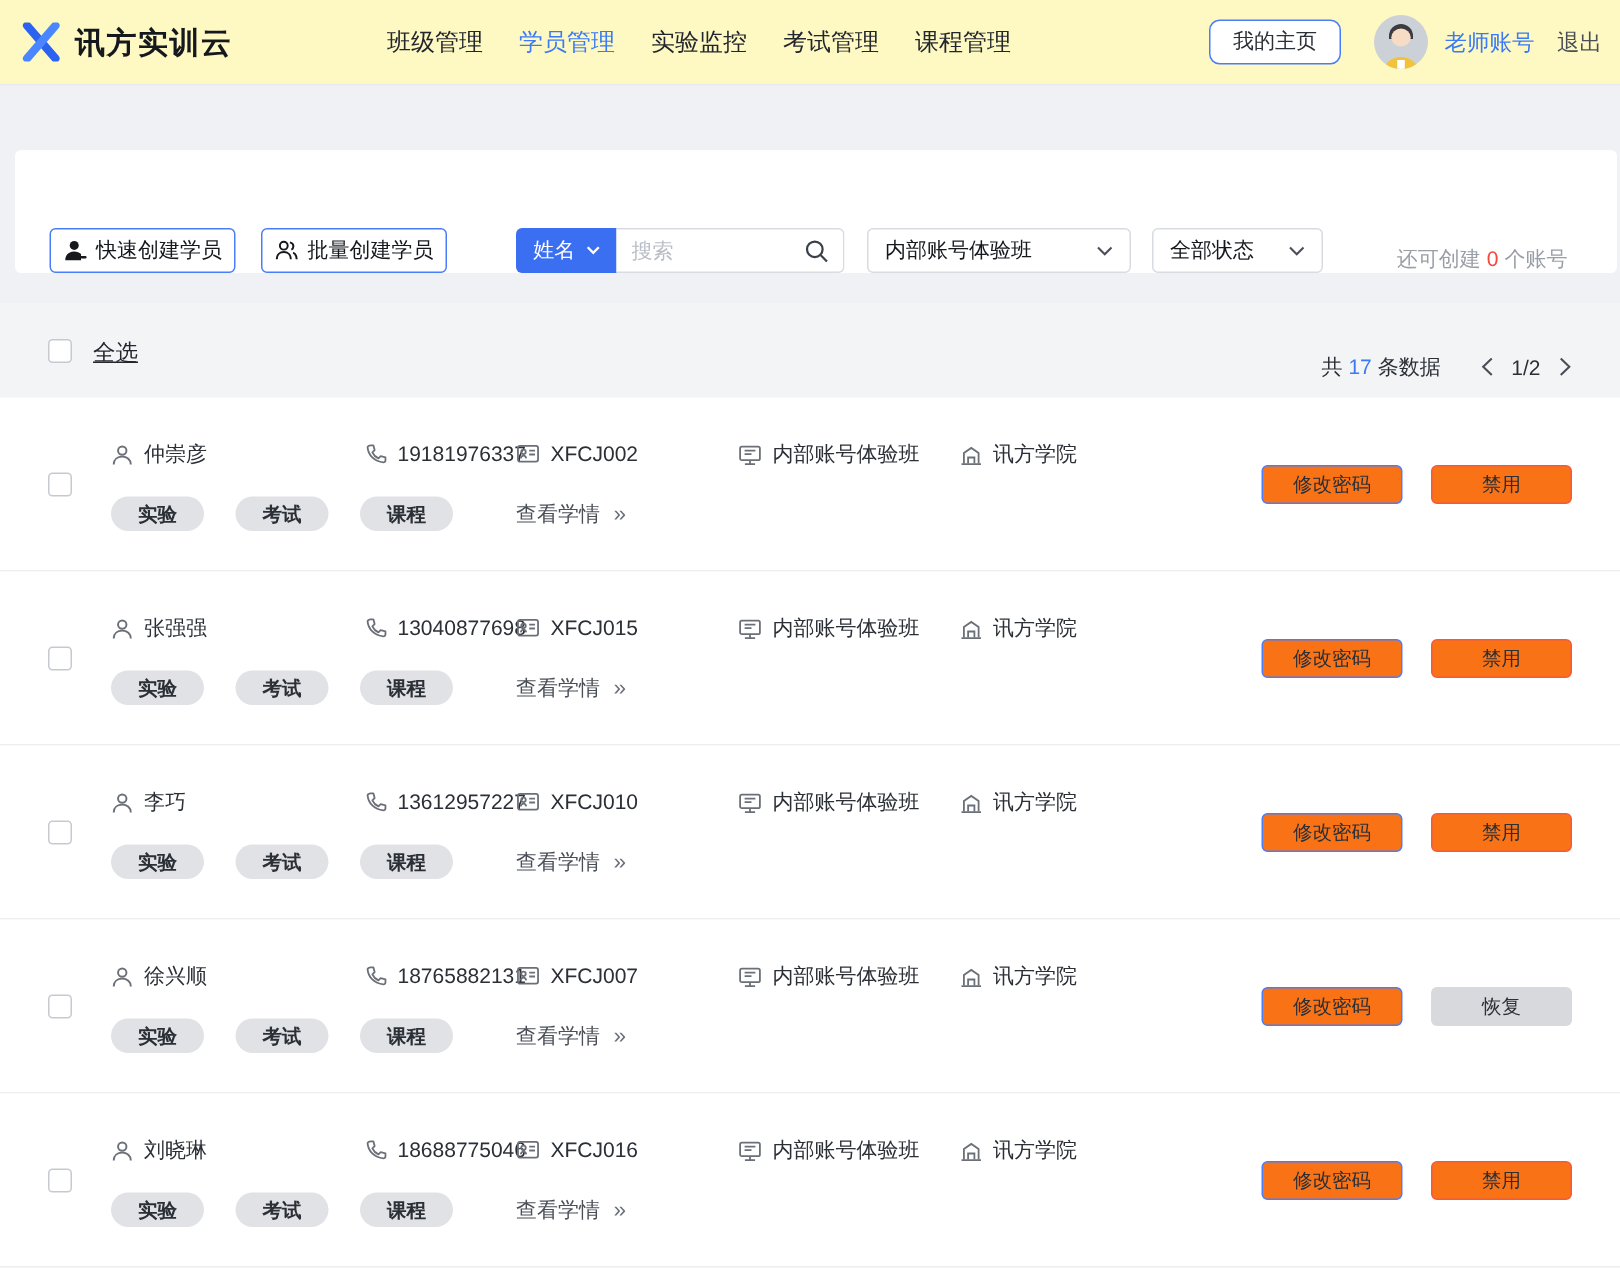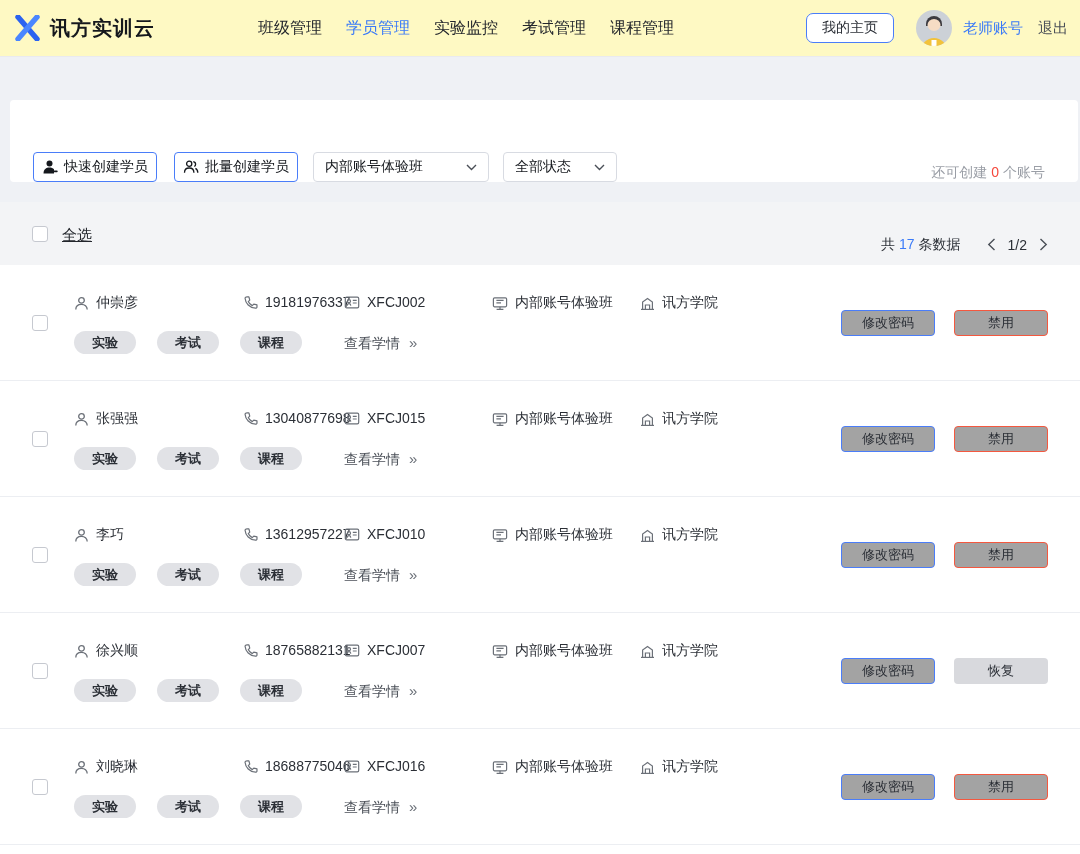--- a/index.html
+++ b/index.html
@@ -106,21 +106,21 @@
   .f-college{ left:640px; }
   .tags { position:absolute; left:74px; top:66px; display:flex; gap:21px; }
   .tag {
     width:62px; height:23px; border:none; border-radius:12px; background:#e1e2e6;
     font-size:13px; color:#2b2f36; cursor:pointer; font-family:inherit;font-weight:bold;
   }
   .view-link { position:absolute; left:344px; top:69px; font-size:14px; color:#4b5058; cursor:pointer; }
   .view-link .arrow { margin-left:9px; font-size:15px; color:#6b7078; }
   .actions { position:absolute; right:32px; top:50%; margin-top:-13px; display:flex; gap:19px; }
   .abtn {
-    width:94px; height:26px; border-radius:4px; background:#a3a3a3; font-size:13px;
+    width:94px; height:26px; border-radius:4px; background:#f97316; font-size:13px;
     color:#2b2f36; cursor:pointer; font-family:inherit;
   }
   .abtn.blue { border:1px solid #4a7df9; }
   .abtn.red  { border:1px solid #f4583f; }
   .abtn.gray { border:none; background:#d8d9dd; }
   .list-tail { height:9px; background:#fff; }
 </style>
 </head>
 <body>
 
@@ -170,20 +170,39 @@
       <svg width="16" height="16" viewBox="0 0 16 16" fill="none" stroke="#15181d" stroke-width="1.3">
         <circle cx="6.2" cy="4.8" r="2.6"></circle>
         <path d="M1.5 13.8 C1.5 10.8 3.6 9 6.2 9 C8.8 9 10.9 10.8 10.9 13.8"></path>
         <path d="M10.3 2.6 C11.7 2.9 12.6 3.9 12.6 5.2 C12.6 6.2 12.1 7 11.3 7.5"></path>
         <path d="M12.4 9.4 C14 10.2 14.8 11.8 14.8 13.8"></path>
       </svg>
     </span>
     <span>批量创建学员</span>
   </button>
 
+  <div class="search-group">
+    <div class="search-field-sel">
+      <span>姓名</span>
+      <span>
+        <svg width="9" height="6" viewBox="0 0 9 6">
+            <path d="M0.8 0.8 L4.5 4.6 L8.2 0.8" fill="none" stroke="#fff" stroke-width="1.5"></path>
+          </svg>
+      </span>
+    </div>
+    <div class="search-box">
+      <input type="text" placeholder="搜索" style="">
+      <span class="mag">
+        <svg width="17" height="17" viewBox="0 0 17 17" fill="none" stroke="#3b4048" stroke-width="1.5">
+          <circle cx="7.2" cy="7.2" r="5.2"></circle>
+          <path d="M11.2 11.2 L15.3 15.3"></path>
+        </svg>
+      </span>
+    </div>
+  </div>
 
   <div class="select class-sel">
     <span>内部账号体验班</span>
     <span>
       <svg width="11" height="7" viewBox="0 0 11 7">
           <path d="M1 1 L5.5 5.5 L10 1" fill="none" stroke="#4a4f57" stroke-width="1.4"></path>
         </svg>
     </span>
   </div>
   <div class="select status-sel">

